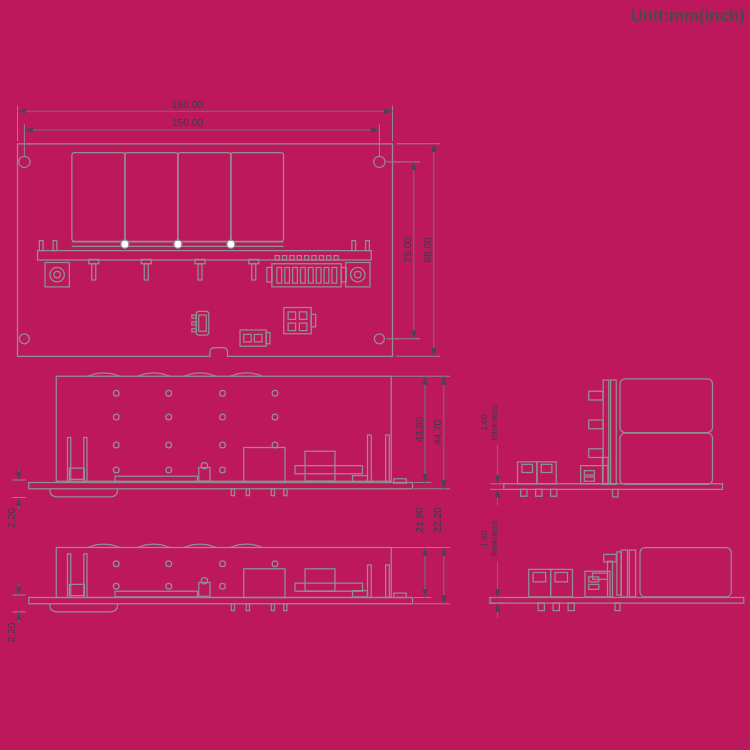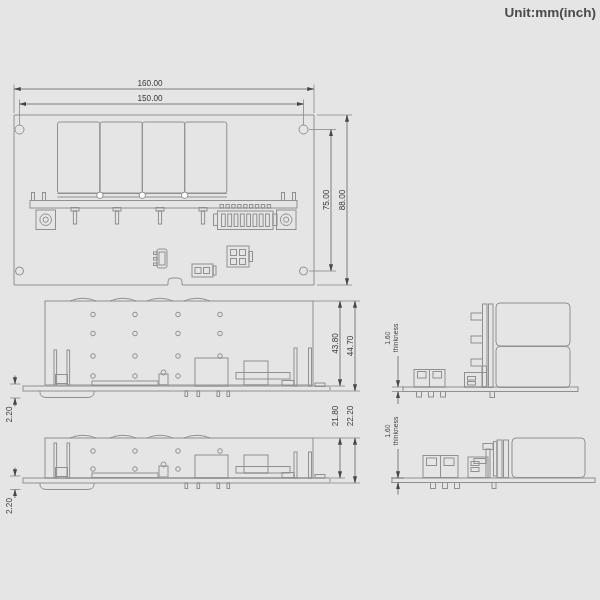--- a/index.html
+++ b/index.html
@@ -1,16 +1,16 @@
 <!DOCTYPE html>
 <html><head>
 <meta charset="utf-8">
 <style>
   html,body { margin:0; padding:0; background:#ffffff; }
-  .stage { position:relative; width:600px; height:600px; background:#e5e5e5; overflow:hidden; }
+  .stage { position:relative; width:600px; height:600px; background:#be185d; overflow:hidden; }
   svg { display:block; }
   .s  { stroke:#909090; fill:none; stroke-width:1; }
   .sf { stroke:#909090; fill:#ffffff; stroke-width:1; }
   .d  { stroke:#707070; fill:none; stroke-width:0.9; }
   .ext{ stroke:#8a8a8a; fill:none; stroke-width:0.8; }
   text.dt { font-family:"Liberation Sans", sans-serif; font-size:8.2px; fill:#3d3d3d; }
   text.dts{ font-family:"Liberation Sans", sans-serif; font-size:6.8px; fill:#3d3d3d; }
   text.unit { font-family:"Liberation Sans", sans-serif; font-size:13.5px; font-weight:bold; fill:#4a4a4a; }
 </style>
 </head>

